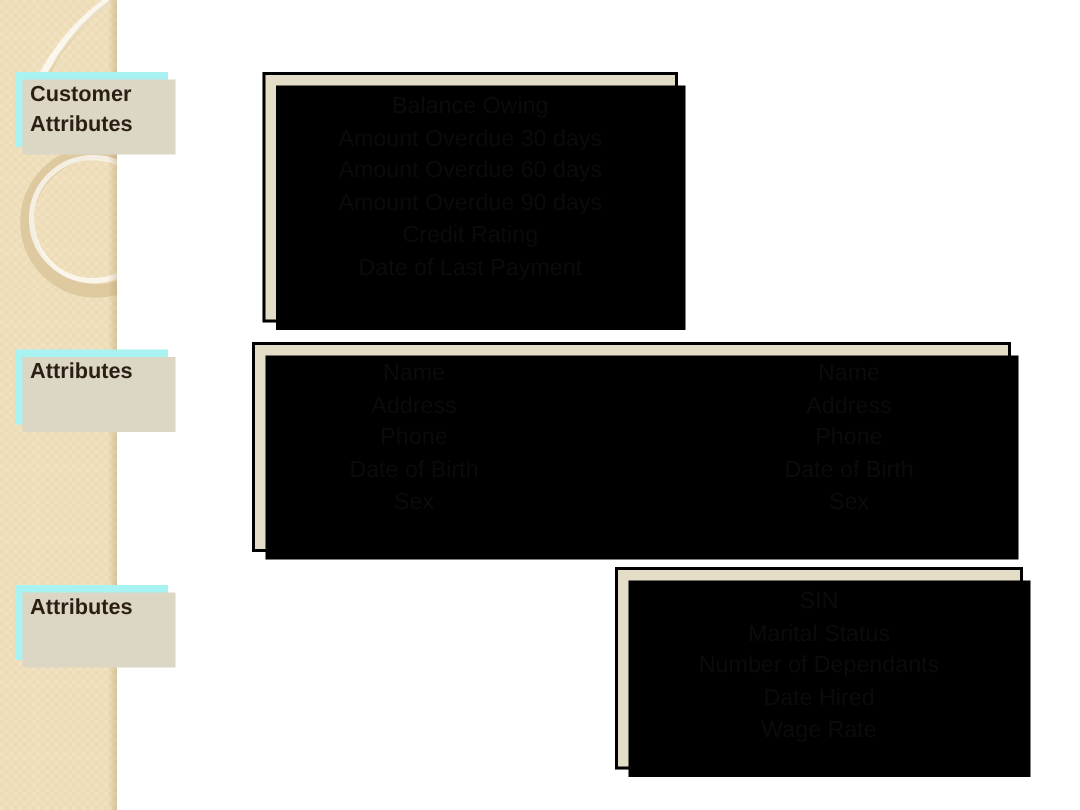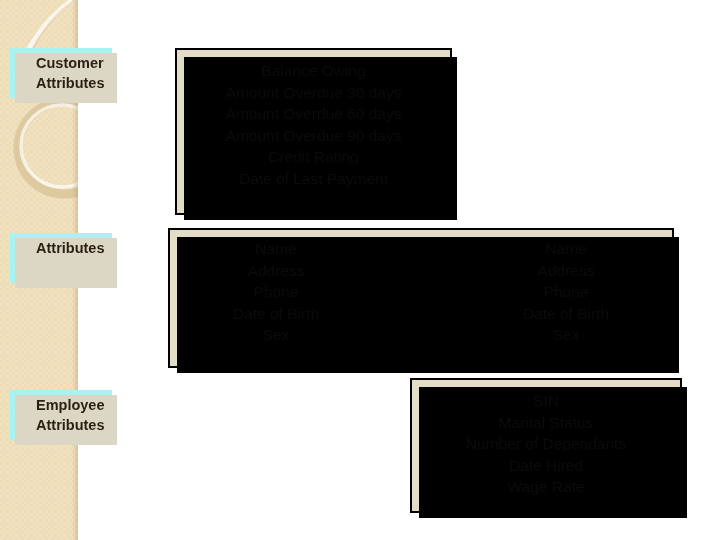--- a/index.html
+++ b/index.html
@@ -52,21 +52,21 @@
   }
 
   
   .attr-label {
     position: absolute;
     background: #a9f2f2;
     color: #2b1f14;
     font-weight: bold;
     font-size: 14.5px;
     line-height: 20px;
-    padding: 5px 0 5px 26px;
+    padding: 5px 0 5px 10px;
     box-sizing: border-box;
     z-index: 6;
   }
   .attr-label .shadow {
     position: absolute;
     left: 5px;
     top: 5px;
     width: 100%;
     height: 100%;
     background: #dcd6c5;
@@ -143,21 +143,20 @@
   <span class="line">Attributes</span>
 </div>
 
 <div class="attr-label" id="label-person">
   <div class="shadow"></div>
   <span class="line">Attributes</span>
 </div>
 
 <div class="attr-label" id="label-employee">
   <div class="shadow"></div>
-  <span class="line">Employee</span>
   <span class="line">Attributes</span>
 </div>
 
 <div class="entity-box" id="box-customer">
   <div class="blackshadow"></div>
   <div class="attr-list">
       <span class="attr-line">Balance Owing</span>
       <span class="attr-line">Amount Overdue 30 days</span>
       <span class="attr-line">Amount Overdue 60 days</span>
       <span class="attr-line">Amount Overdue 90 days</span>

